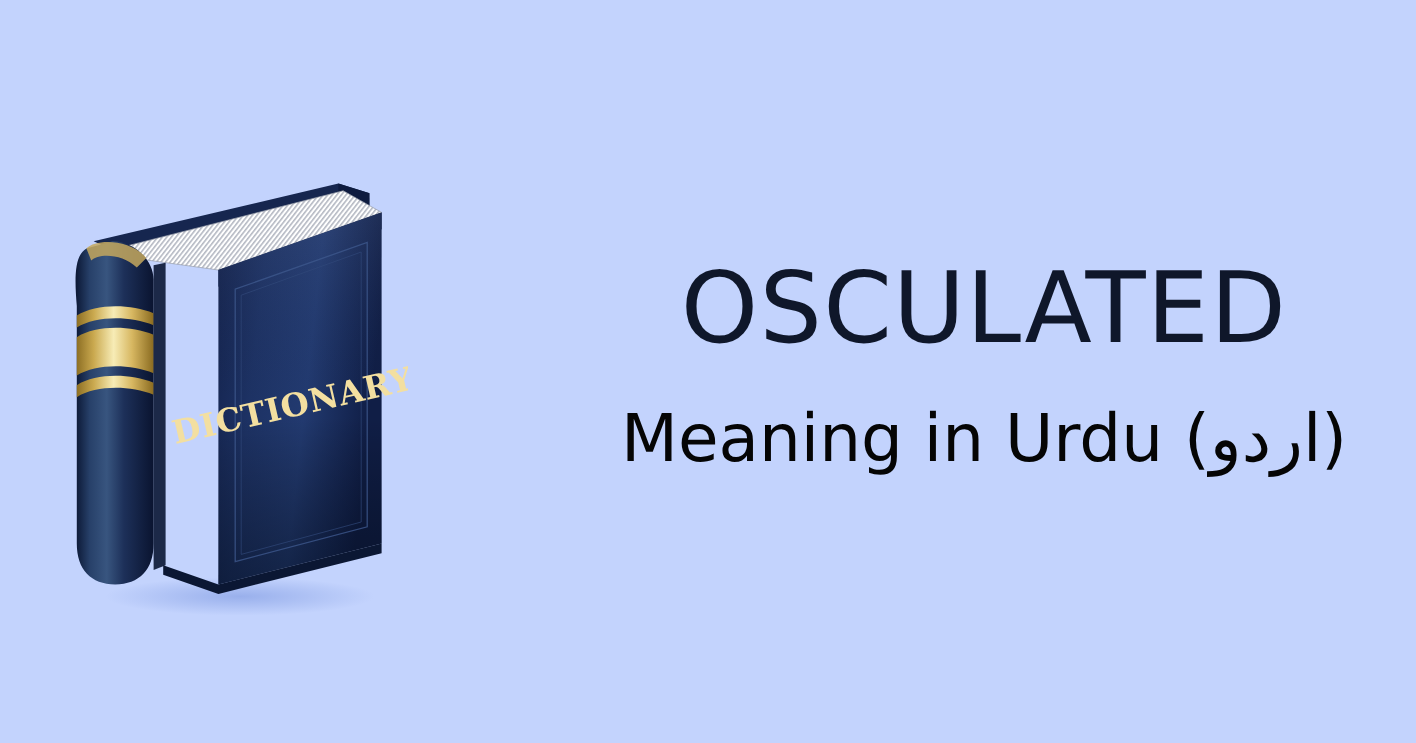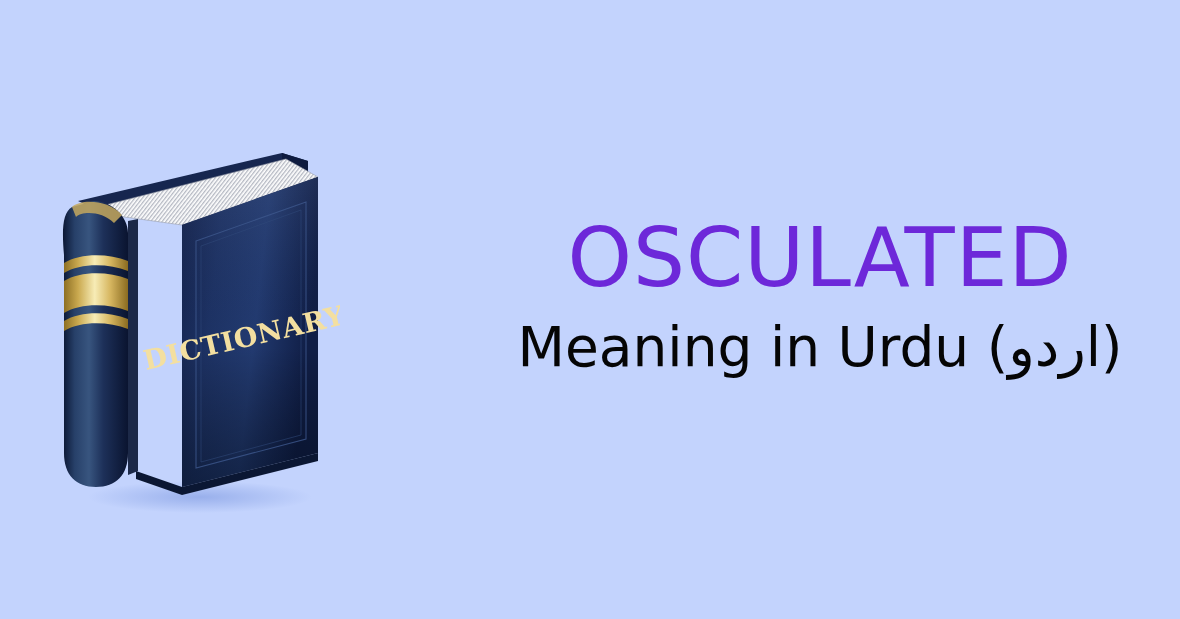--- a/index.html
+++ b/index.html
@@ -48,21 +48,21 @@
     font-size:82px;
     font-weight:400;
     letter-spacing:1px;
     color:#17275c;
     line-height:1.05;
     text-align:center;
     white-space:nowrap;
   }
 
   #meaning-line {
-    margin-top:16px;
+    margin-top:34px;
     font-family:"DejaVu Sans", sans-serif;
     font-size:55px;
     font-weight:400;
     color:#050505;
     line-height:1.1;
     text-align:center;
     white-space:nowrap;
   }
 
   #meaning-urdu {
@@ -156,20 +156,20 @@
       <path d="M 14 146 C 30 136, 58 136, 78 144 L 78 176 C 58 168, 30 168, 14 178 Z" fill="url(#goldGrad)"></path>
       <path d="M 14 186 C 30 176, 58 176, 78 184 L 78 194 C 58 186, 30 186, 14 196 Z" fill="url(#goldGrad)"></path>
 
       <path d="M 78 86 L 78 340 L 88 336 L 88 84 Z" fill="#0a1634" opacity="0.9"></path>
 
       <path d="M 86 336 L 132 352 L 268 318 L 268 326 L 132 360 L 86 344 Z" fill="#0b1733"></path>
     </svg>
   </div>
 
   <div id="text-block">
-    <div id="word-title" style="color: #6d28d9;">OSCULATED</div>
+    <div id="word-title" style="color: #0f172a;">OSCULATED</div>
 
     <div id="meaning-line" style="color: rgb(5, 5, 5);">
       <span>Meaning in Urdu</span><span>&nbsp;</span><span id="meaning-urdu">(اردو)</span>
     </div>
   </div>
 
 </div>
 
 </body></html>

